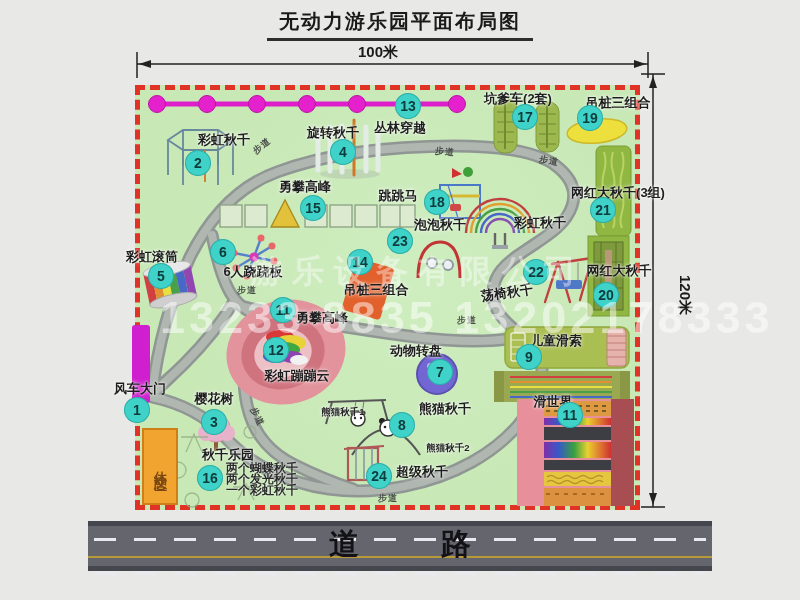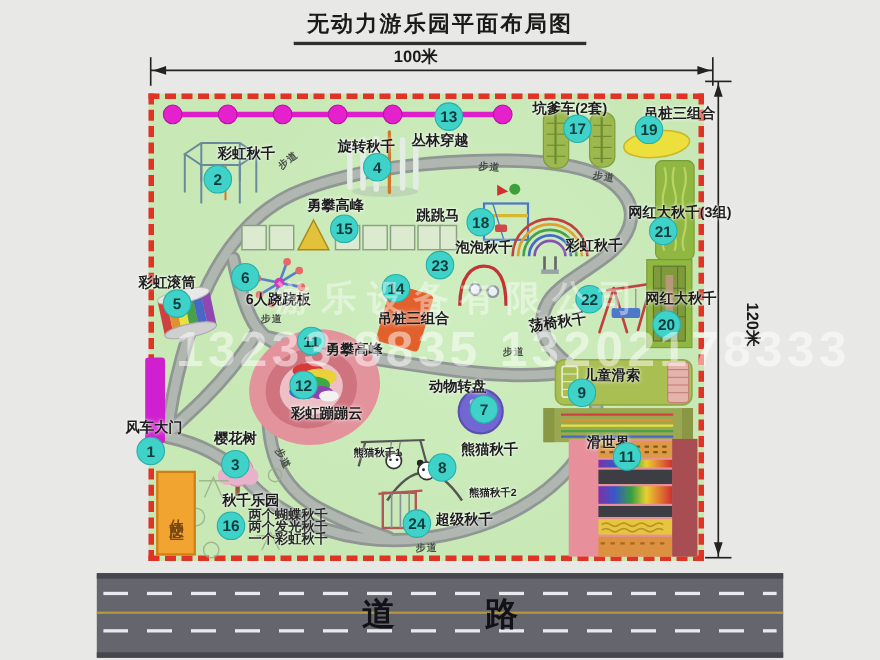--- a/index.html
+++ b/index.html
@@ -21,21 +21,21 @@
          justify-content:center;z-index:31;box-shadow:inset 0 0 0 1px rgba(0,90,90,.3);}
   .walkway{position:absolute;transform:translate(-50%,-50%) rotate(var(--r,0deg));font-size:9px;font-weight:bold;
            color:#474c47;letter-spacing:1px;z-index:29;white-space:nowrap;}
   .gate{position:absolute;left:132px;top:325px;width:18px;height:78px;background:#cf1fce;border-radius:3px;z-index:3;}
   .rest{position:absolute;left:142px;top:428px;width:36px;height:77px;background:#f2a431;border:2px solid #cf7f16;
         box-sizing:border-box;z-index:3;display:flex;align-items:center;justify-content:center;}
   .rest span{writing-mode:vertical-rl;font-size:13px;font-weight:bold;color:#7a4812;letter-spacing:4px;}
   .notes{position:absolute;left:226px;top:463px;z-index:30;}
   .notes div{font-size:12px;font-weight:bold;color:#2a2a2a;line-height:11px;white-space:nowrap;
              text-shadow:0 0 2px rgba(255,255,255,.9);}
-  .road{position:absolute;left:88px;top:521px;width:624px;height:77px;box-sizing:border-box;background:#65656d;
+  .road{position:absolute;left:88px;top:521px;width:624px;height:50px;box-sizing:border-box;background:#65656d;
         border-top:5px solid #46464e;border-bottom:5px solid #46464e;z-index:5;}
   .lane{position:absolute;left:6px;right:6px;height:3px;
         background:repeating-linear-gradient(90deg,#e9e9ef 0 22px,transparent 22px 40px);}
   .lane.l1{top:12px;} .lane.l2{top:46px;}
   .center-line{position:absolute;left:0;right:0;top:30px;height:2px;background:#b89a3a;}
   .road-lbl{position:absolute;left:50%;top:50%;transform:translate(-50%,-54%);font-size:30px;font-weight:bold;
             color:#121216;letter-spacing:26px;text-indent:26px;z-index:6;white-space:nowrap;}
   .wm{position:absolute;z-index:40;color:rgba(255,255,255,.5);font-weight:bold;white-space:nowrap;pointer-events:none;}
   .wm.company{left:250px;top:250px;font-size:32px;letter-spacing:10px;color:rgba(255,255,255,.42);}
   .wm.phone{left:160px;top:292px;font-size:45px;letter-spacing:4px;}

